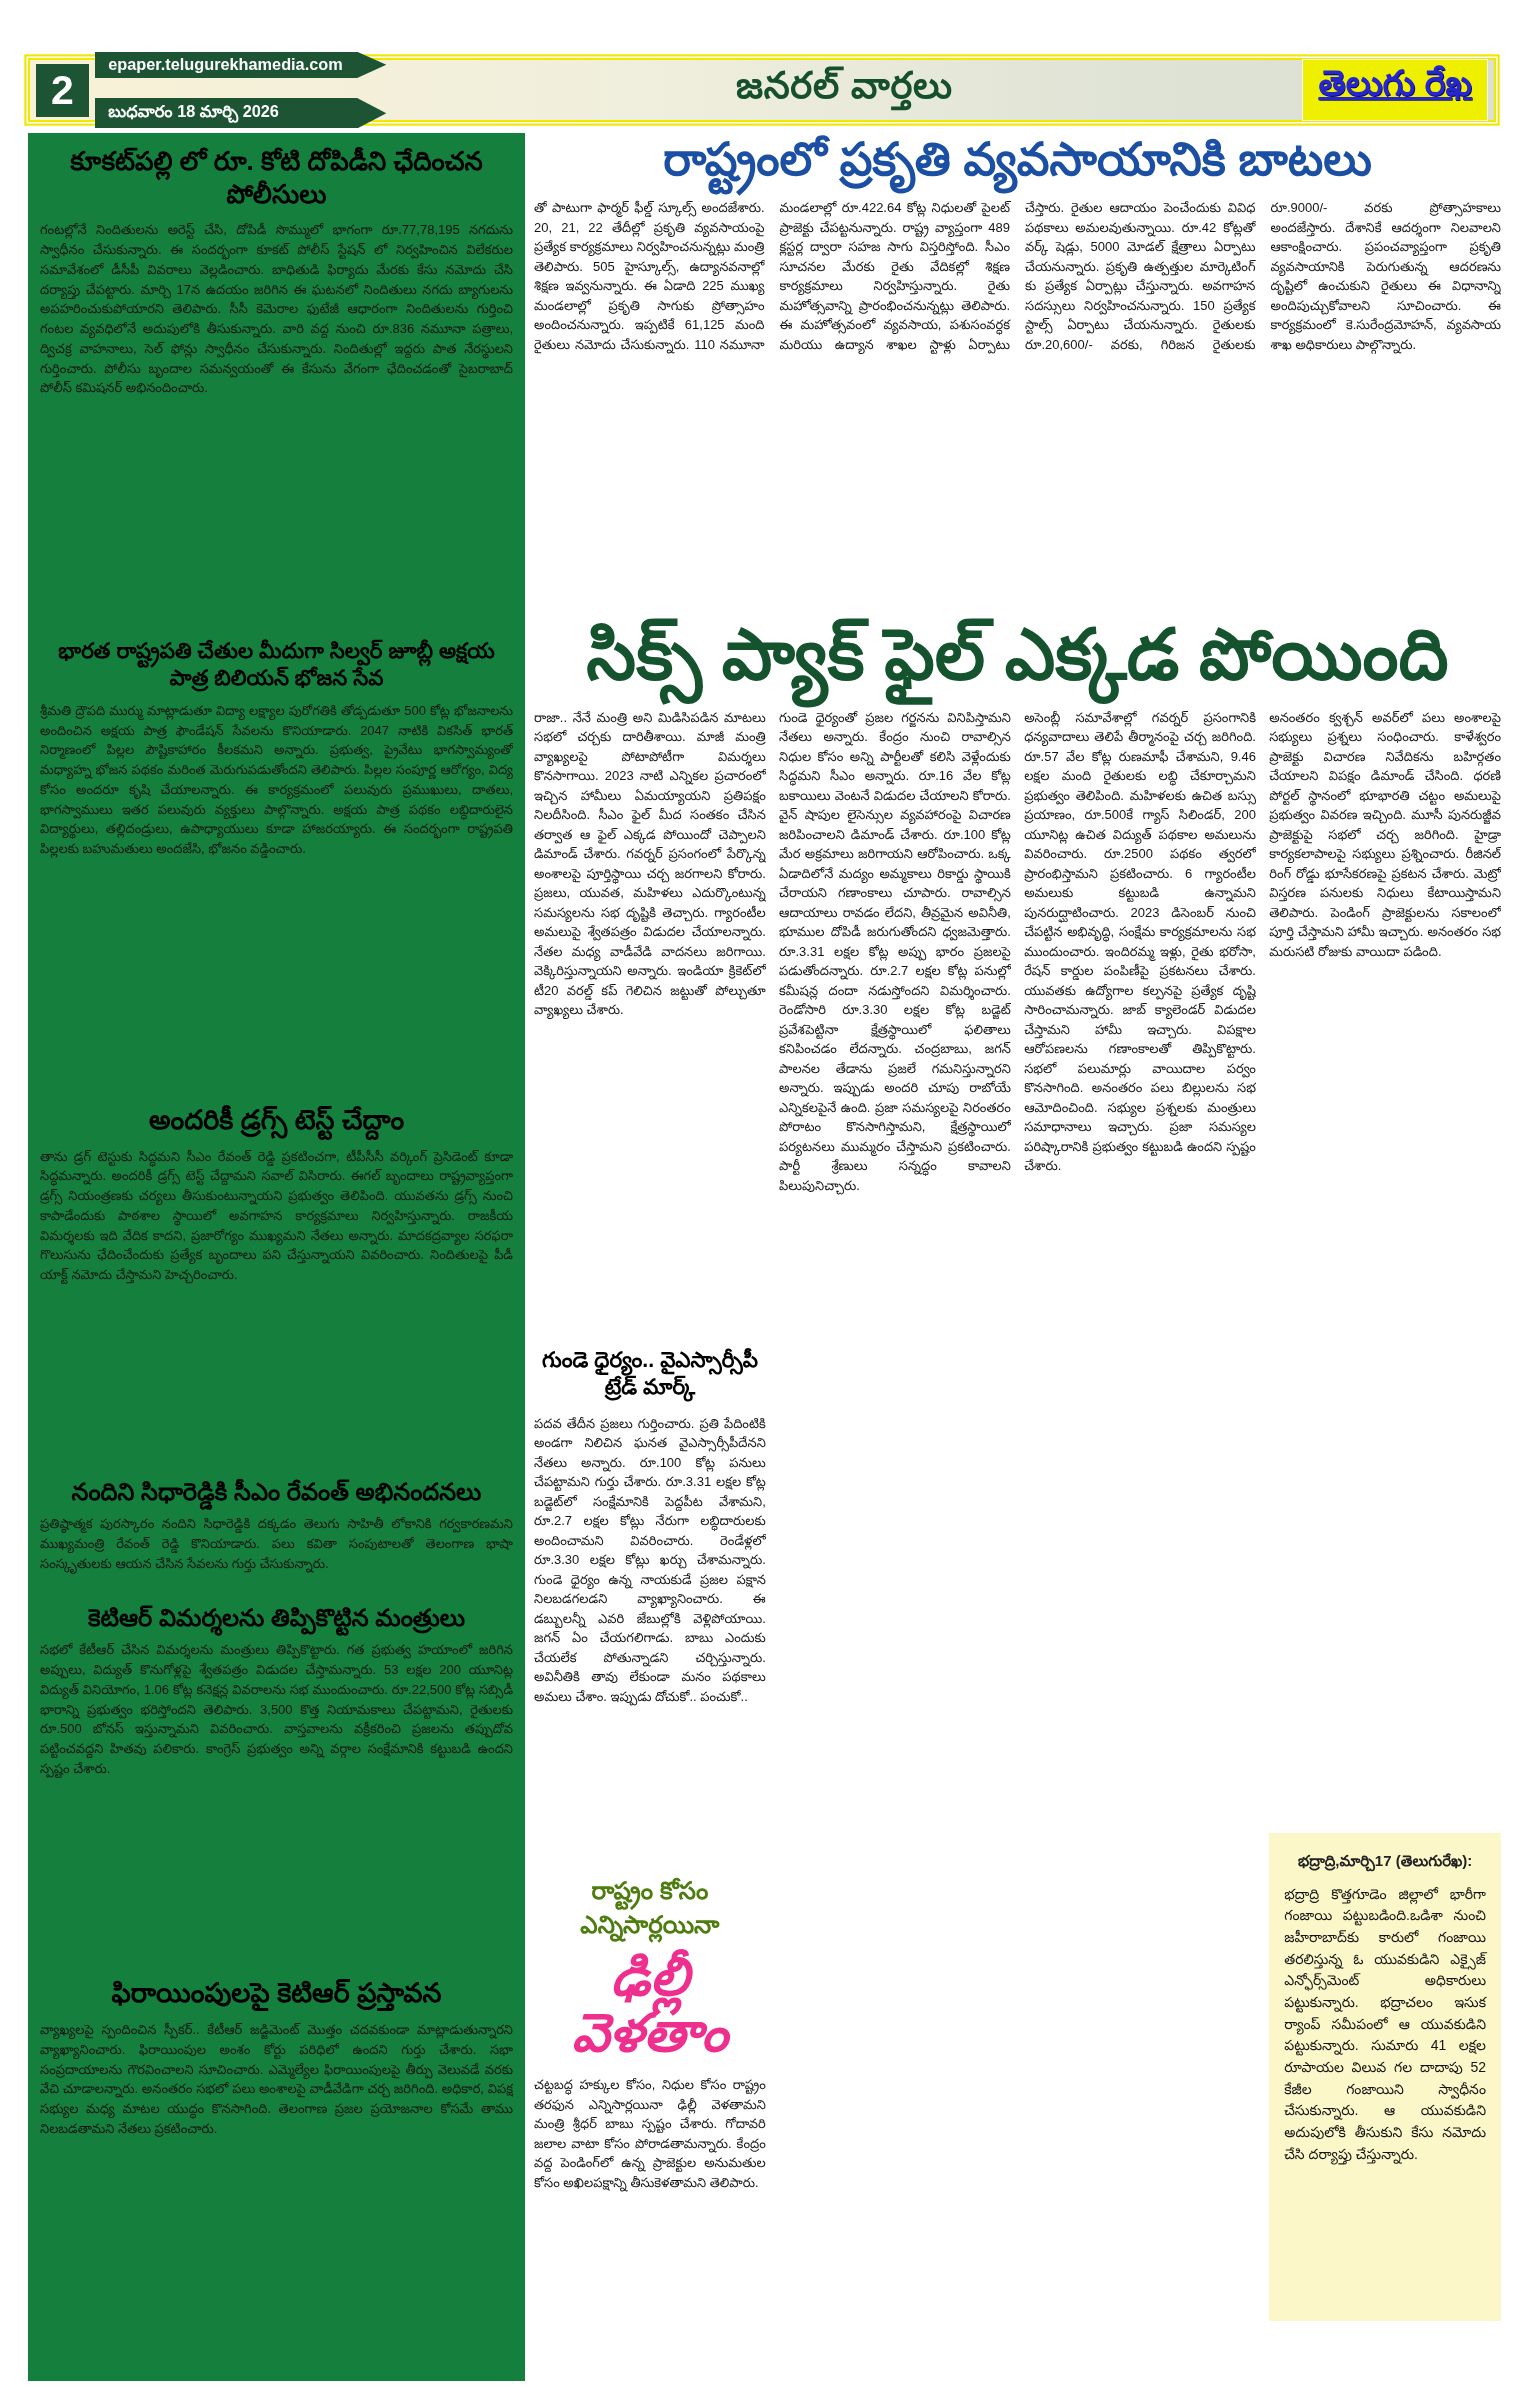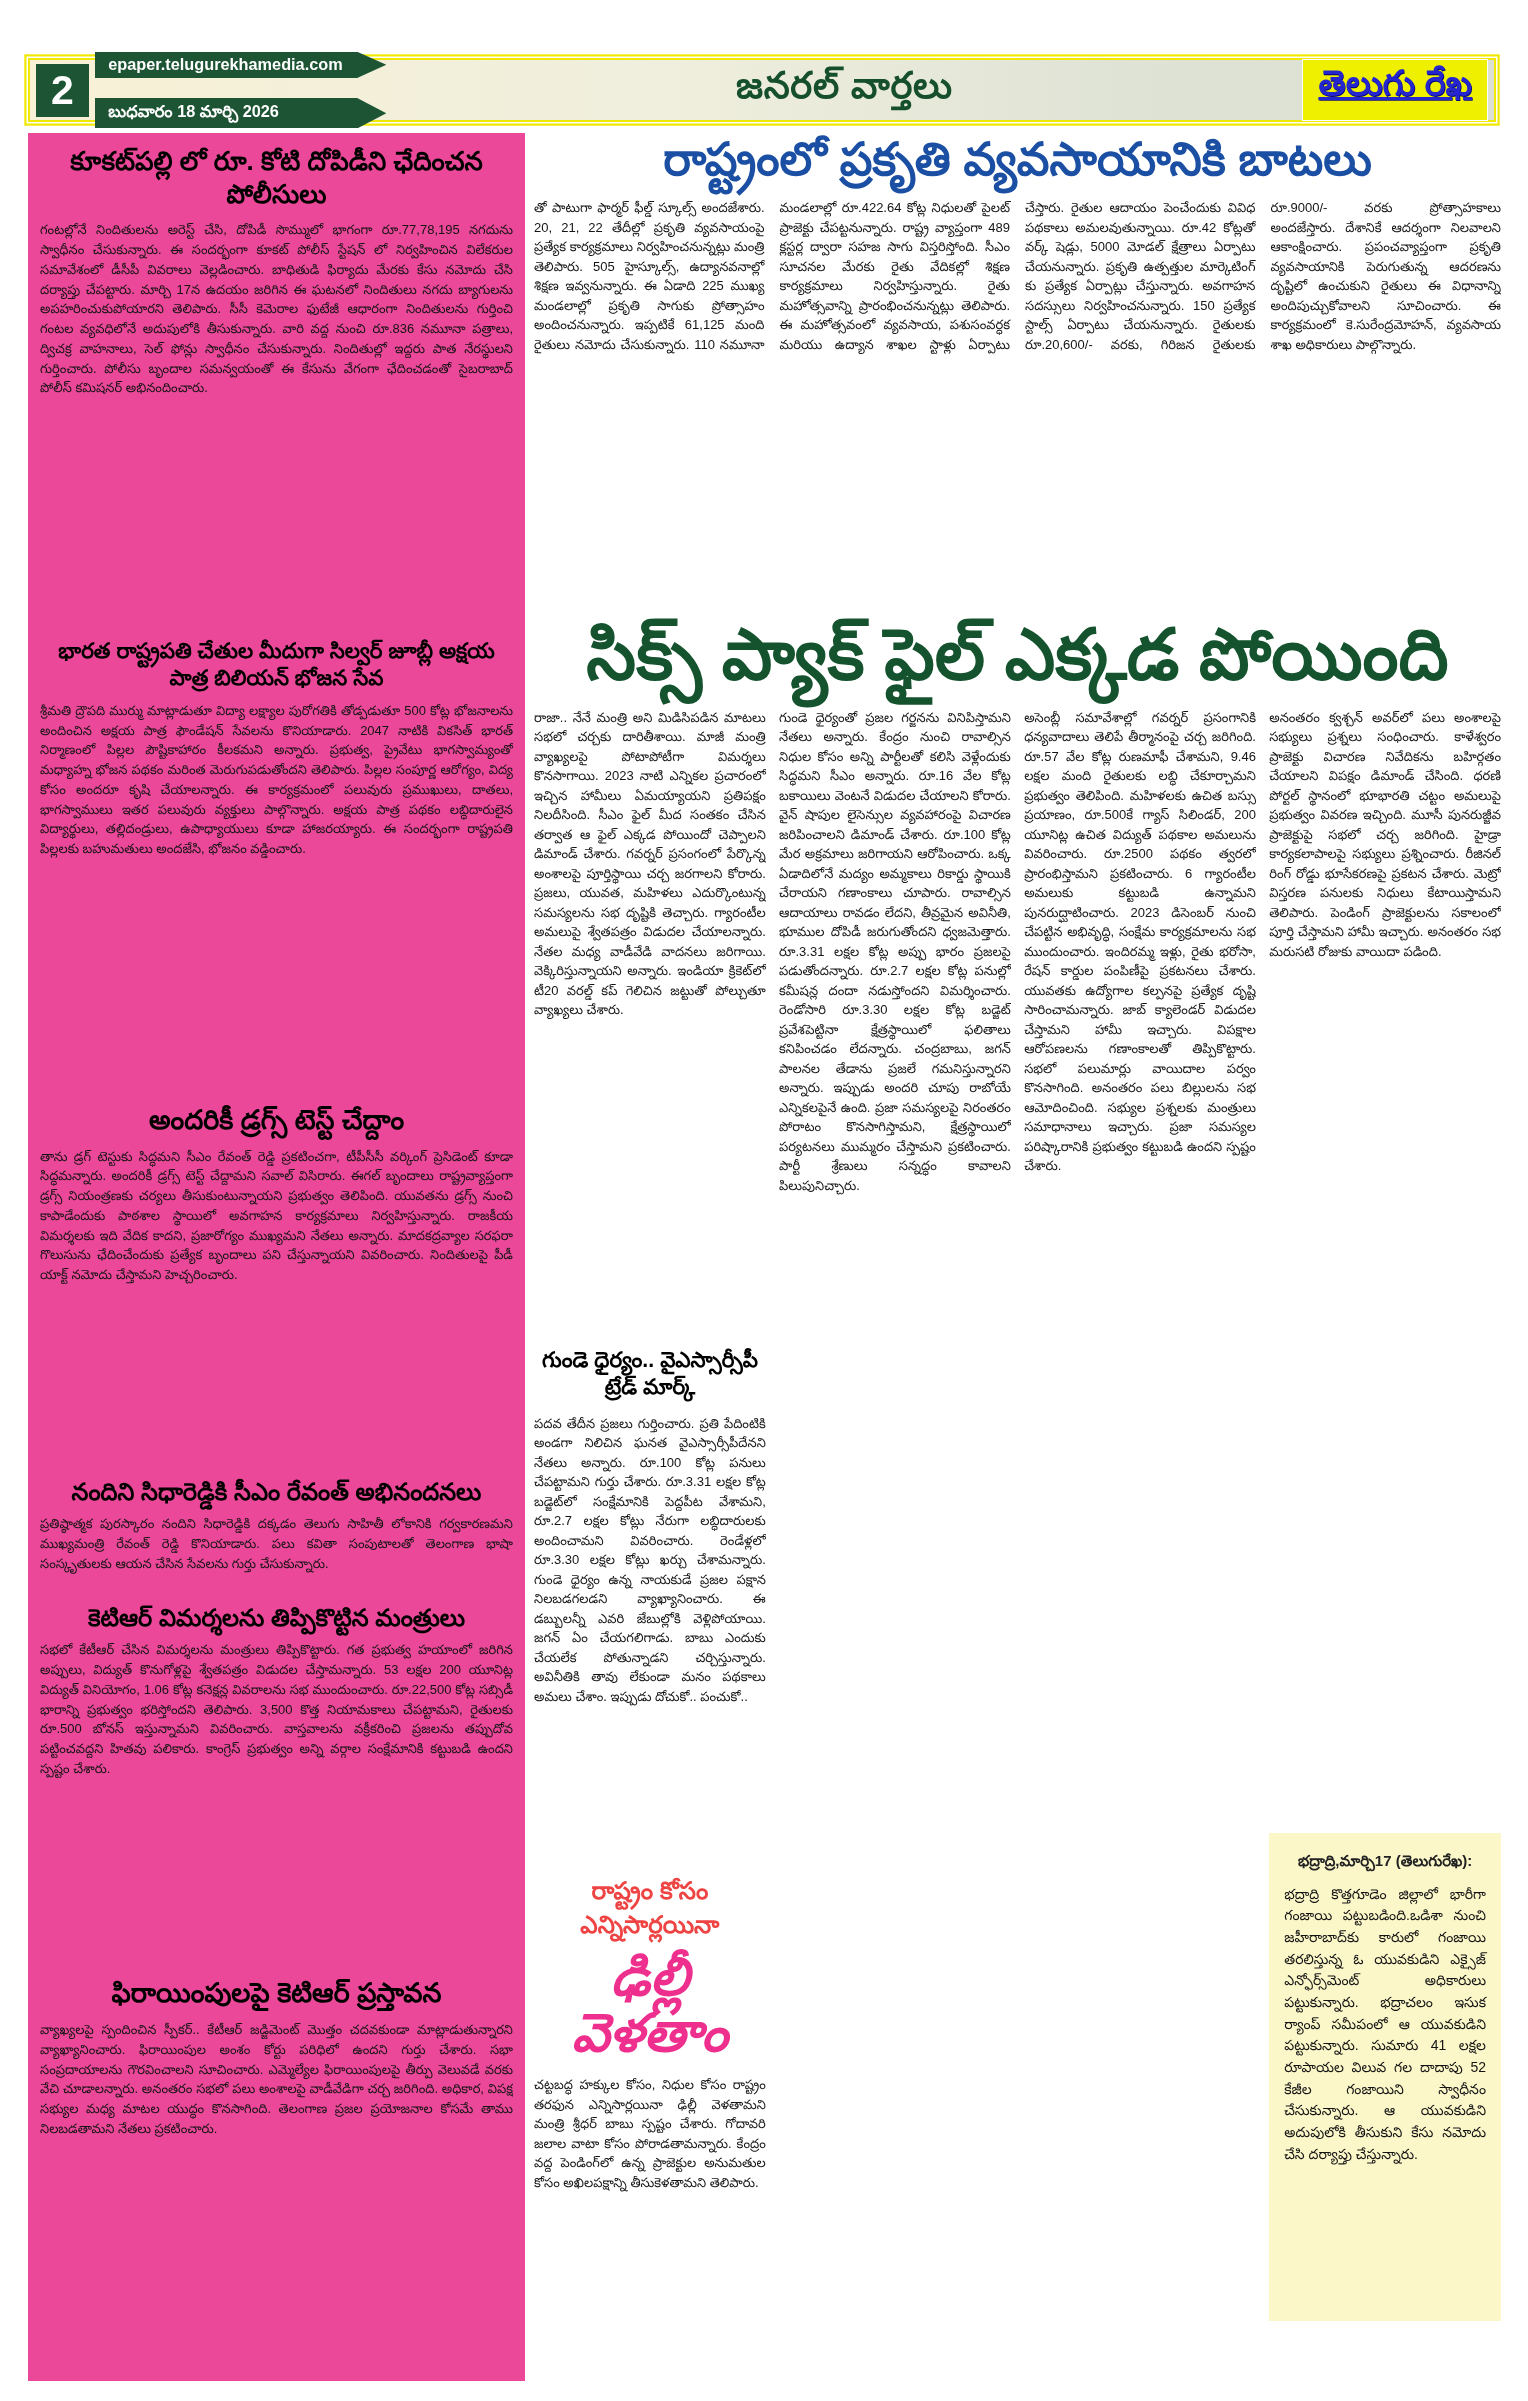--- a/index.html
+++ b/index.html
@@ -17,21 +17,21 @@
   .ribbon{background:#1d5433;color:#ffffff;font-weight:bold;font-size:16.3px;
           padding:3.7px 34px 3.7px 13.3px;width:244px;
           clip-path:polygon(0 0,90% 0,100% 50%,90% 100%,0 100%);}
   .section-title{flex:1;text-align:center;color:#154f2b;font-size:37px;font-weight:bold;letter-spacing:0.7px;}
   .brand{margin-right:6px;background:#eef000;border:1.5px solid #ffffff;padding:3px 15px 7.4px 15px;
          color:#2626cf;font-size:35px;font-weight:bold;text-decoration:underline;
          text-shadow:0.7px 0.7px 0 #00007a;white-space:nowrap;}
 
   
   .left-col{position:absolute;left:28px;top:133px;width:497px;height:2248px;
-            background:#ec4899;padding:9px 12px;box-sizing:border-box;overflow:hidden;}
+            background:#15803d;padding:9px 12px;box-sizing:border-box;overflow:hidden;}
   .right-col{position:absolute;left:534px;top:130px;width:967px;height:2252px;
              background:#ffffff;overflow:hidden;}
 
   .art{margin-bottom:19px;}
   .hl{color:#000000;font-weight:bold;text-align:center;line-height:1.25;}
   .hl-a{font-size:26px;margin:3px 0 10.4px 0;}
   .hl-b{font-size:21.4px;margin:7.4px 0 9px 0;}
   .hl-c{font-size:27px;margin:10.4px 0 9px 0;}
   .hl-d{font-size:24px;margin:9px 0 7.4px 0;}
   .body-txt{font-size:13px;line-height:1.52;text-align:justify;color:#141414;overflow:hidden;}
@@ -42,21 +42,21 @@
   .agri-head{color:#1b4fa3;font-size:46px;font-weight:bold;text-align:center;margin:4.4px 0 13.3px 0;line-height:1.1;}
   .agri-body{column-count:4;column-gap:15px;height:399px;font-size:13px;line-height:1.5;
              text-align:justify;color:#141414;overflow:hidden;}
 
   
   .six-head{color:#14532d;font-size:71px;font-weight:bold;text-align:center;margin:21px 0 15px 0;line-height:1.05;}
   .six-cols{display:flex;gap:13.3px;height:1649px;overflow:hidden;}
   .six-col{width:233px;display:flex;flex-direction:column;overflow:hidden;}
   .six-txt{font-size:13px;line-height:1.5;text-align:justify;color:#141414;overflow:hidden;}
   .sub-black{font-size:21.4px;font-weight:bold;color:#000;text-align:center;line-height:1.25;margin:18px 0 13.3px 0;}
-  .pink-kicker{color:#ef4444;font-size:24.4px;font-weight:bold;text-align:center;margin:19px 0 4.4px 0;}
+  .pink-kicker{color:#4d7c0f;font-size:24.4px;font-weight:bold;text-align:center;margin:19px 0 4.4px 0;}
   .pink-head{color:#ee2f8d;font-size:53px;font-weight:bold;text-align:center;line-height:1.05;margin:0 0 15px 0;font-style:italic;}
   .t840{height:621px}.t600{height:444px}.t2230{height:1649px}.t1500{height:1109px}.tfill{flex:1}
 
   .ganja-box{margin-top:16.3px;background:#fbf7c9;padding:19px 15px;box-sizing:border-box;height:488px;overflow:hidden;}
   .ganja-head{font-size:33px;font-weight:bold;color:#000;text-align:center;line-height:1.35;margin-bottom:13.3px;}
   .ganja-date{font-size:15px;font-weight:bold;color:#222;text-align:center;margin-bottom:10.4px;}
   .ganja-body{font-size:14px;line-height:1.55;text-align:justify;color:#141414;}
 </style>
 </head>
 <body>

